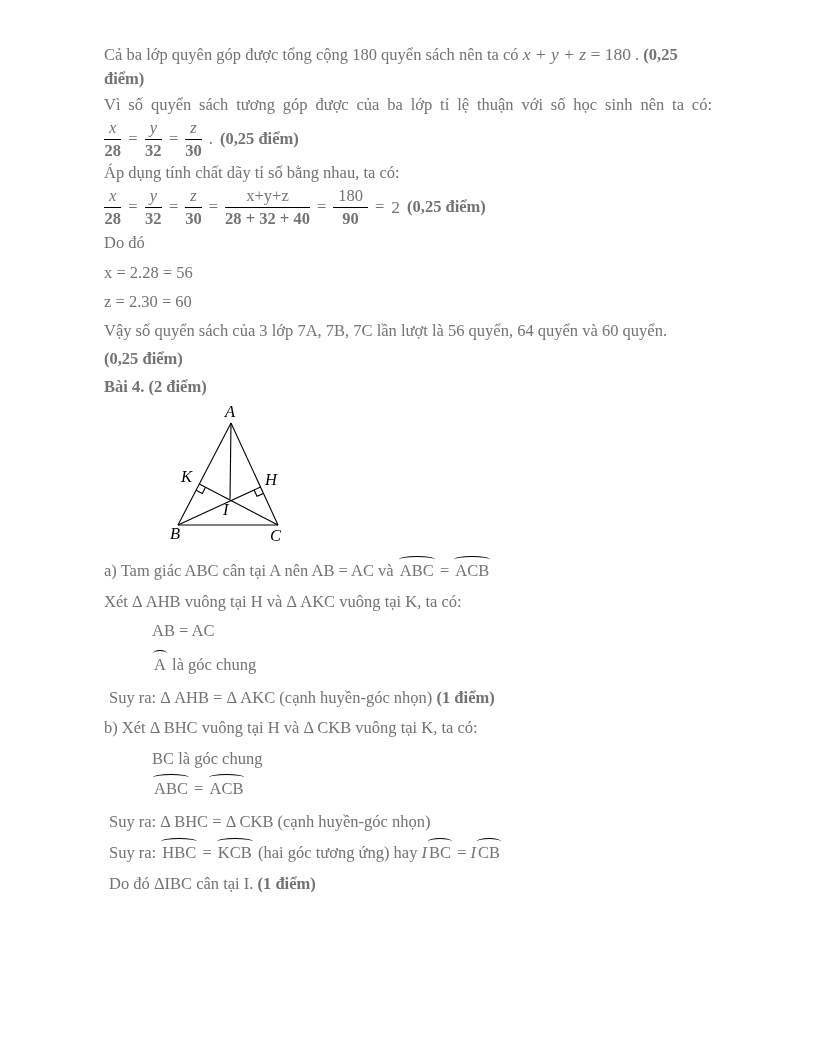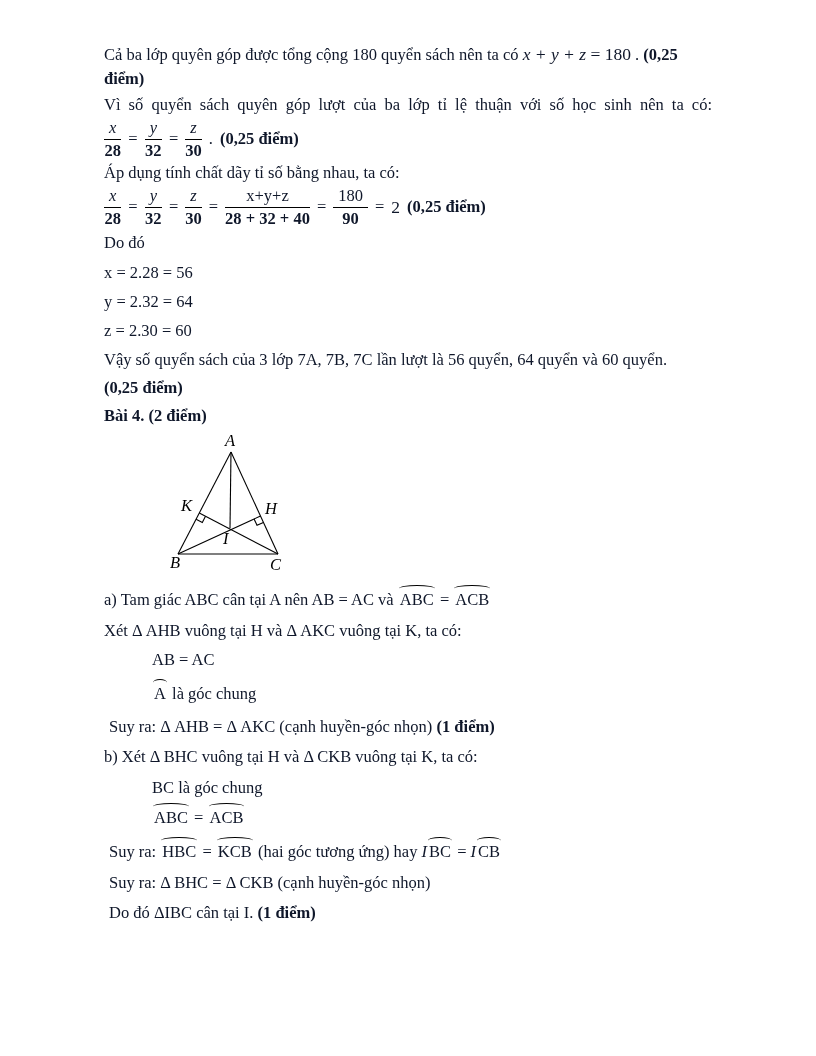--- a/index.html
+++ b/index.html
@@ -1,18 +1,18 @@
 <!DOCTYPE html>
 <html><head>
 <meta charset="utf-8">
 <style>
   html,body { margin:0; padding:0; background:#ffffff; }
   body { width:816px; height:1056px; position:relative; }
   .page {
-    width:816px; height:1056px; background:#fff; color:#0f172a;
+    width:816px; height:1056px; background:#fff; color:#737373;
     font-family:"Liberation Serif","DejaVu Serif",serif;
     font-size:16.5px; line-height:24px; overflow:hidden; box-sizing:border-box;
   }
   .content { padding:42px 104px 0 104px; width:608px; box-sizing:content-box; }
   p { margin:0 0 0 0; }
   .mb0{margin-bottom:0;} .mb2{margin-bottom:2px;} .mb4{margin-bottom:4px;}
   .mb5{margin-bottom:5px;} .mb6{margin-bottom:6px;} .mb7{margin-bottom:7px;}
   .mb9{margin-bottom:9px;}
   b, .bold { font-weight:bold; }
   .it { font-style:italic; }
@@ -38,21 +38,21 @@
   svg text { font-family:"Liberation Serif","DejaVu Serif",serif; font-style:italic; font-size:16.5px; fill:#000; }
 </style>
 </head>
 <body>
 
 <div class="page">
   <div class="content">
 
     <p class="mb2"><span>Cả ba lớp quyên góp được tổng cộng 180 quyển sách nên ta có </span><span class="it m">x + y + z</span><span class="m"> = 180</span><span> . </span><b>(0,25 điểm)</b></p>
 
-    <p class="jfull mb0">Vì số quyển sách quyên góp lượt của ba lớp tỉ lệ thuận với số học sinh nên ta có:</p>
+    <p class="jfull mb0">Vì số quyển sách tương góp được của ba lớp tỉ lệ thuận với số học sinh nên ta có:</p>
 
     <div class="eqrow mb0">
       <span class="frac">
           <span class="num it">x</span>
           <span class="den">28</span>
         </span>
       <span>=</span>
       <span class="frac">
           <span class="num it">y</span>
           <span class="den">32</span>
@@ -93,21 +93,20 @@
           <span class="num">180</span>
           <span class="den">90</span>
         </span>
       <span>=</span>
       <span class="m">2</span>
       <b>(0,25 điểm)</b>
     </div>
 
     <p class="mb6">Do đó</p>
     <p class="mb5">x = 2.28 = 56</p>
-    <p class="mb5">y = 2.32 = 64</p>
     <p class="mb5">z = 2.30 = 60</p>
     <p class="mb4">Vậy số quyển sách của 3 lớp 7A, 7B, 7C lần lượt là 56 quyển, 64 quyển và 60 quyển.</p>
     <p class="bold mb4">(0,25 điểm)</p>
     <p class="bold mb2">Bài 4. (2 điểm)</p>
 
     <div class="diagram-wrap">
       <svg width="150" height="148" viewBox="0 0 150 148">
 
         <line x1="69" y1="22" x2="16" y2="124" stroke="#000" stroke-width="1.1"></line>
         <line x1="69" y1="22" x2="116" y2="124" stroke="#000" stroke-width="1.1"></line>
@@ -138,20 +137,20 @@
     <p class="ind mb9"><span class="hat">A</span><span> là góc chung</span></p>
 
     <p class="sp mb6"><span>Suy ra: Δ AHB = Δ AKC (cạnh huyền-góc nhọn) </span><b>(1 điểm)</b></p>
 
     <p class="mb7">b) Xét Δ BHC vuông tại H và Δ CKB vuông tại K, ta có:</p>
 
     <p class="ind mb5">BC là góc chung</p>
 
     <p class="ind mb9"><span class="hat">ABC</span><span> = </span><span class="hat">ACB</span></p>
 
+    <p class="sp mb6">Suy ra: Δ BHC = Δ CKB (cạnh huyền-góc nhọn)</p>
+
     <p class="sp mb7"><span>Suy ra: </span><span class="hat">HBC</span><span> = </span><span class="hat">KCB</span><span> (hai góc tương ứng) hay </span><span class="it">I</span><span class="hat">BC</span><span> = </span><span class="it">I</span><span class="hat">CB</span></p>
-
-    <p class="sp mb6">Suy ra: Δ BHC = Δ CKB (cạnh huyền-góc nhọn)</p>
 
     <p class="sp"><span>Do đó ΔIBC cân tại I. </span><b>(1 điểm)</b></p>
 
   </div>
 </div>
 
 </body></html>

